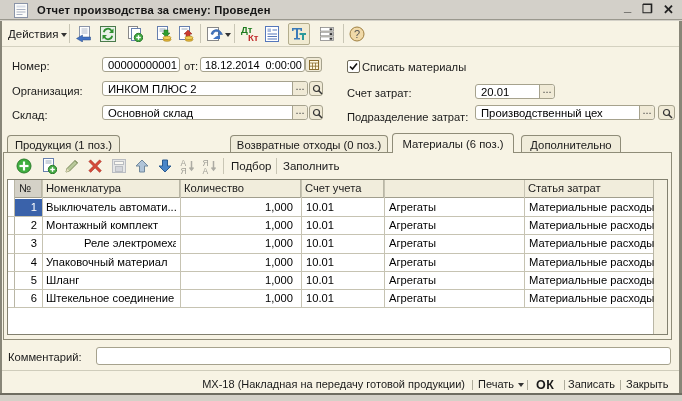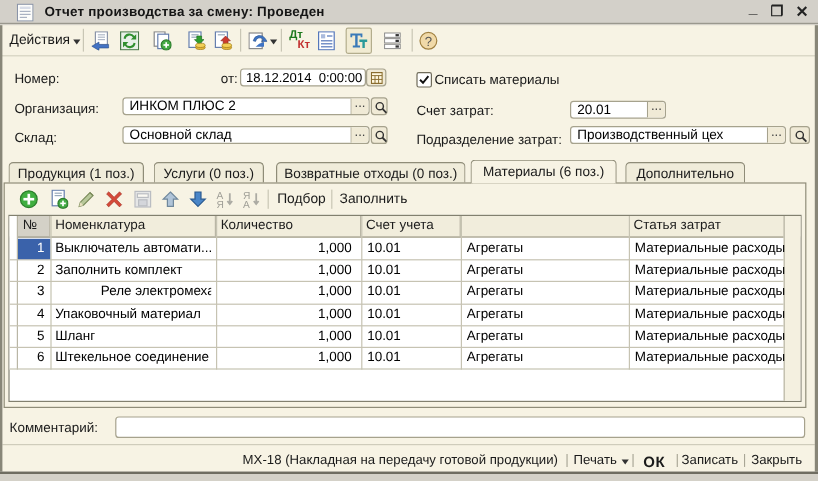--- a/index.html
+++ b/index.html
@@ -133,20 +133,23 @@
     <rect x="10.6" y="7.1" width="2.8" height="1.9" fill="#333"></rect>
     <rect x="10.6" y="11.8" width="2.8" height="1.9" fill="#333"></rect>
   </svg>
   <div class="abs vsep" style="left:343px;"></div>
   <svg class="abs ico" style="left:349px;" viewBox="0 0 16 16">
     <circle cx="8" cy="8" r="7" fill="#f0d9a8" stroke="#a08040"></circle>
     <text x="8" y="12" font-size="11" text-anchor="middle" fill="#555" font-family="Liberation Sans">?</text>
   </svg>
 
   <div class="abs lbl" style="left:12px; top:39px;">Номер:</div>
+  <div class="abs inp" style="left:102px; top:36px; width:78px; height:15px;">
+      <span class="txt">00000000001</span>
+    </div>
   <div class="abs lbl" style="left:184px; top:39px;">от:</div>
   <div class="abs inp" style="left:200px; top:36px; width:105px; height:15px; font-size:10.9px;text-align:right;">
       <span class="txt" style="left:4px;">18.12.2014&nbsp; 0:00:00</span>
     </div>
   <div class="abs btn3d" style="left:305px; top:36px; width:17px; height:15px;">
     <svg style="position:absolute;left:3px;top:2px;" width="10" height="10" viewBox="0 0 10 10">
       <rect x="0.5" y="0.5" width="9" height="9" fill="#fff8e0" stroke="#8a6d2f"></rect>
       <path d="M0.5 3 H9.5 M3.5 3 V9.5 M6.5 3 V9.5 M0.5 6.2 H9.5" stroke="#8a6d2f" stroke-width="0.8" fill="none"></path>
     </svg>
   </div>
@@ -192,21 +195,20 @@
     <div class="dots" style="left:163px; top:0; width:15px; height:13px; line-height:9px;">...</div>
   </div>
   <div class="abs btn3d" style="left:658px; top:84px; width:17px; height:15px;">
     <svg style="position:absolute;left:3px;top:2px;" width="11" height="11" viewBox="0 0 11 11">
       <circle cx="4.5" cy="4.5" r="3" fill="none" stroke="#333" stroke-width="1.2"></circle>
       <line x1="6.8" y1="6.8" x2="10" y2="10" stroke="#333" stroke-width="1.5"></line>
     </svg>
   </div>
 
   <div class="abs tab" style="left:7px; width:113px;"><span>Продукция (1 поз.)</span></div>
-  <div class="abs tab" style="left:128px; width:92px;"><span>Услуги (0 поз.)</span></div>
   <div class="abs tab" style="left:230px; width:158px;"><span>Возвратные отходы (0 поз.)</span></div>
   <div class="abs tab active" style="left:392px; width:122px;"><span>Материалы (6 поз.)</span></div>
   <div class="abs tab" style="left:521px; width:100px;"><span>Дополнительно</span></div>
   <div class="abs" id="panel">
 
     <svg class="abs" style="left:12px; top:5px;" width="16" height="16" viewBox="0 0 16 16">
       <circle cx="8" cy="8" r="7" fill="#3fae3f" stroke="#2c7e2c"></circle>
       <rect x="6.9" y="3.5" width="2.2" height="9" fill="#fff"></rect>
       <rect x="3.5" y="6.9" width="9" height="2.2" fill="#fff"></rect>
     </svg>
@@ -277,21 +279,21 @@
       <div id="rows">
       <div class="abs" style="left:0px; top:36.2px; width:645px; height:1px; background:#c6c3b2;"></div>
       <div class="abs cell" style="left:7px; top:19.0px; width:27px; height:17.2px; background:#3a62aa; color:#fff; text-align:right; padding:2px 5px 0 0;">1</div>
       <div class="abs cell" style="left:38px; top:21.0px; width:130px;">Выключатель автомати...</div>
       <div class="abs cell" style="left:172px; top:21.0px; width:113px; text-align:right;">1,000</div>
       <div class="abs cell" style="left:298px; top:21.0px;">10.01</div>
       <div class="abs cell" style="left:381px; top:21.0px;">Агрегаты</div>
       <div class="abs cell" style="left:521px; top:21.0px;">Материальные расходы</div>
       <div class="abs" style="left:0px; top:54.4px; width:645px; height:1px; background:#c6c3b2;"></div>
       <div class="abs cell" style="left:7px; top:37.2px; width:27px; height:17.2px; text-align:right; padding:2px 5px 0 0;">2</div>
-      <div class="abs cell" style="left:38px; top:39.2px; width:130px;">Заполнить комплект</div>
+      <div class="abs cell" style="left:38px; top:39.2px; width:130px;">Монтажный комплект</div>
       <div class="abs cell" style="left:172px; top:39.2px; width:113px; text-align:right;">1,000</div>
       <div class="abs cell" style="left:298px; top:39.2px;">10.01</div>
       <div class="abs cell" style="left:381px; top:39.2px;">Агрегаты</div>
       <div class="abs cell" style="left:521px; top:39.2px;">Материальные расходы</div>
       <div class="abs" style="left:0px; top:72.6px; width:645px; height:1px; background:#c6c3b2;"></div>
       <div class="abs cell" style="left:7px; top:55.4px; width:27px; height:17.2px; text-align:right; padding:2px 5px 0 0;">3</div>
       <div class="abs cell" style="left:38px; top:57.4px; width:130px;padding-left:38px;">Реле электромеханиче...</div>
       <div class="abs cell" style="left:172px; top:57.4px; width:113px; text-align:right;">1,000</div>
       <div class="abs cell" style="left:298px; top:57.4px;">10.01</div>
       <div class="abs cell" style="left:381px; top:57.4px;">Агрегаты</div>

